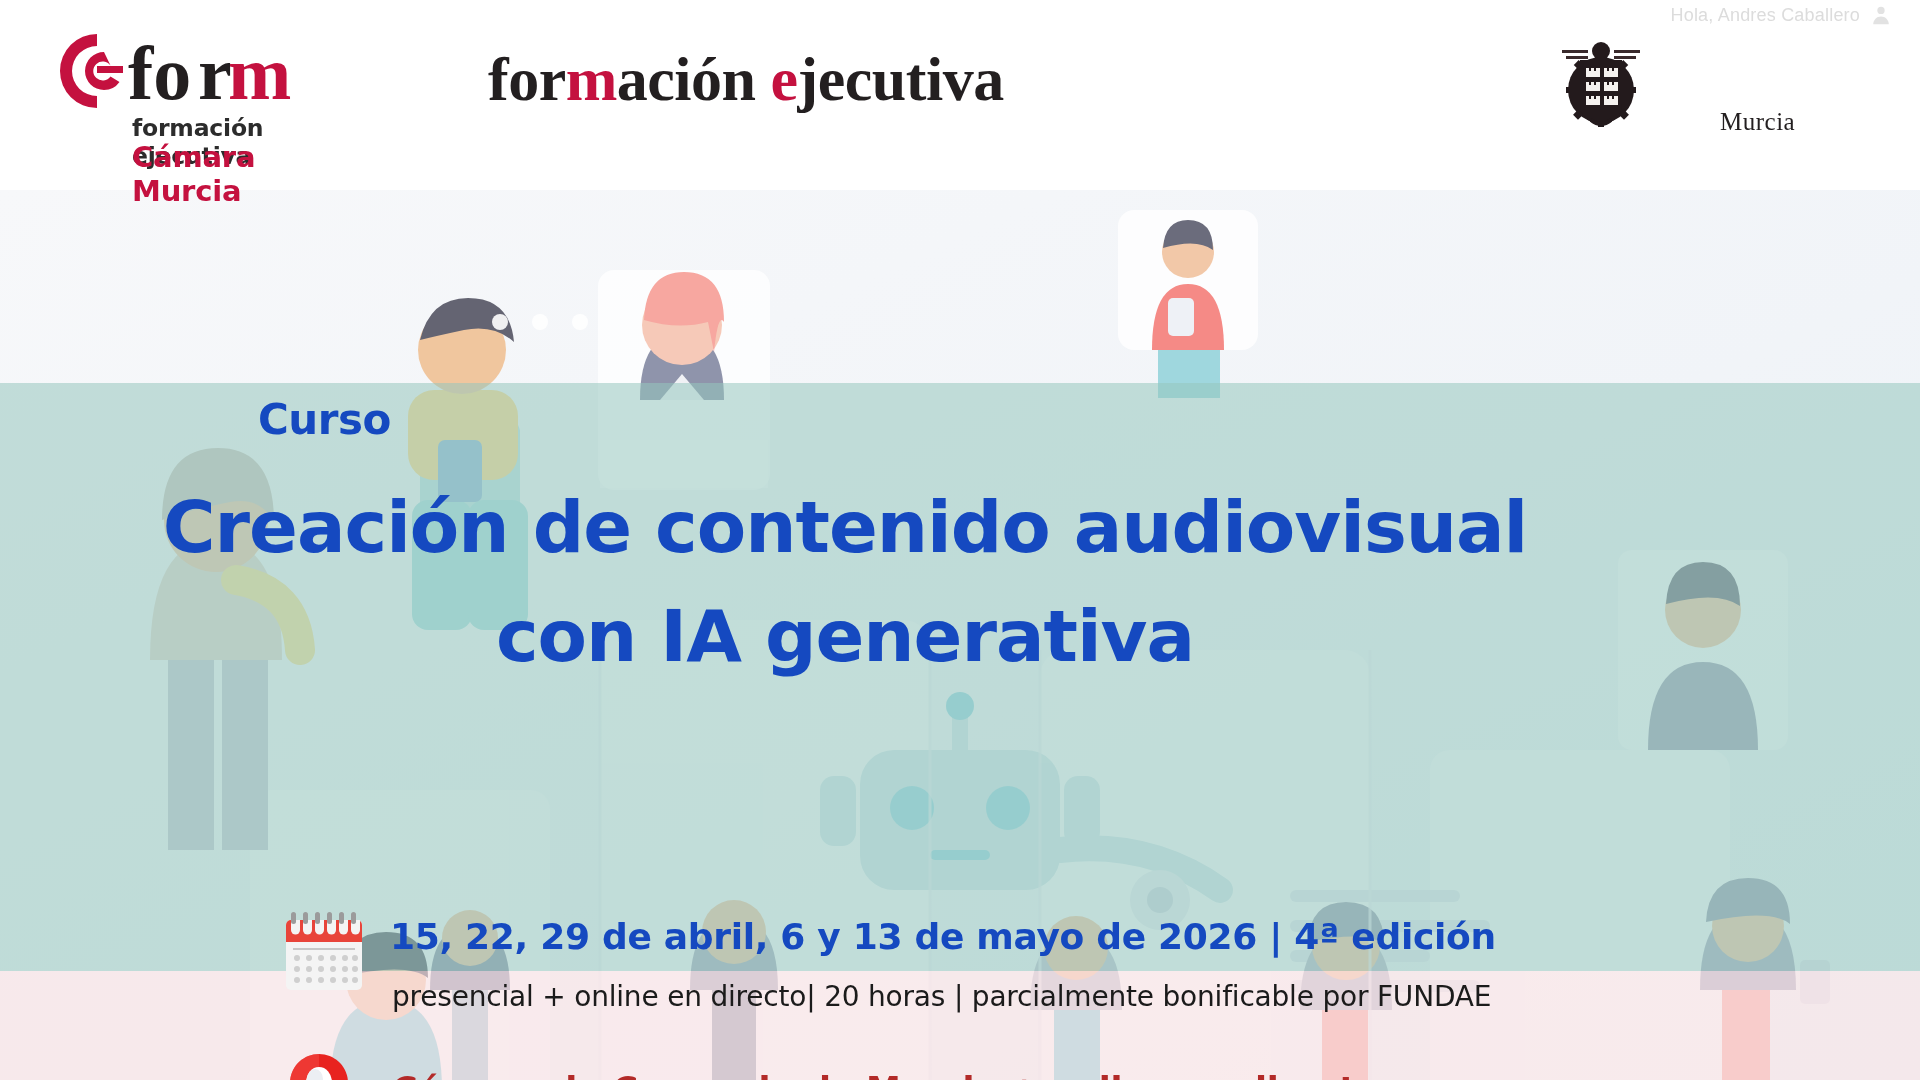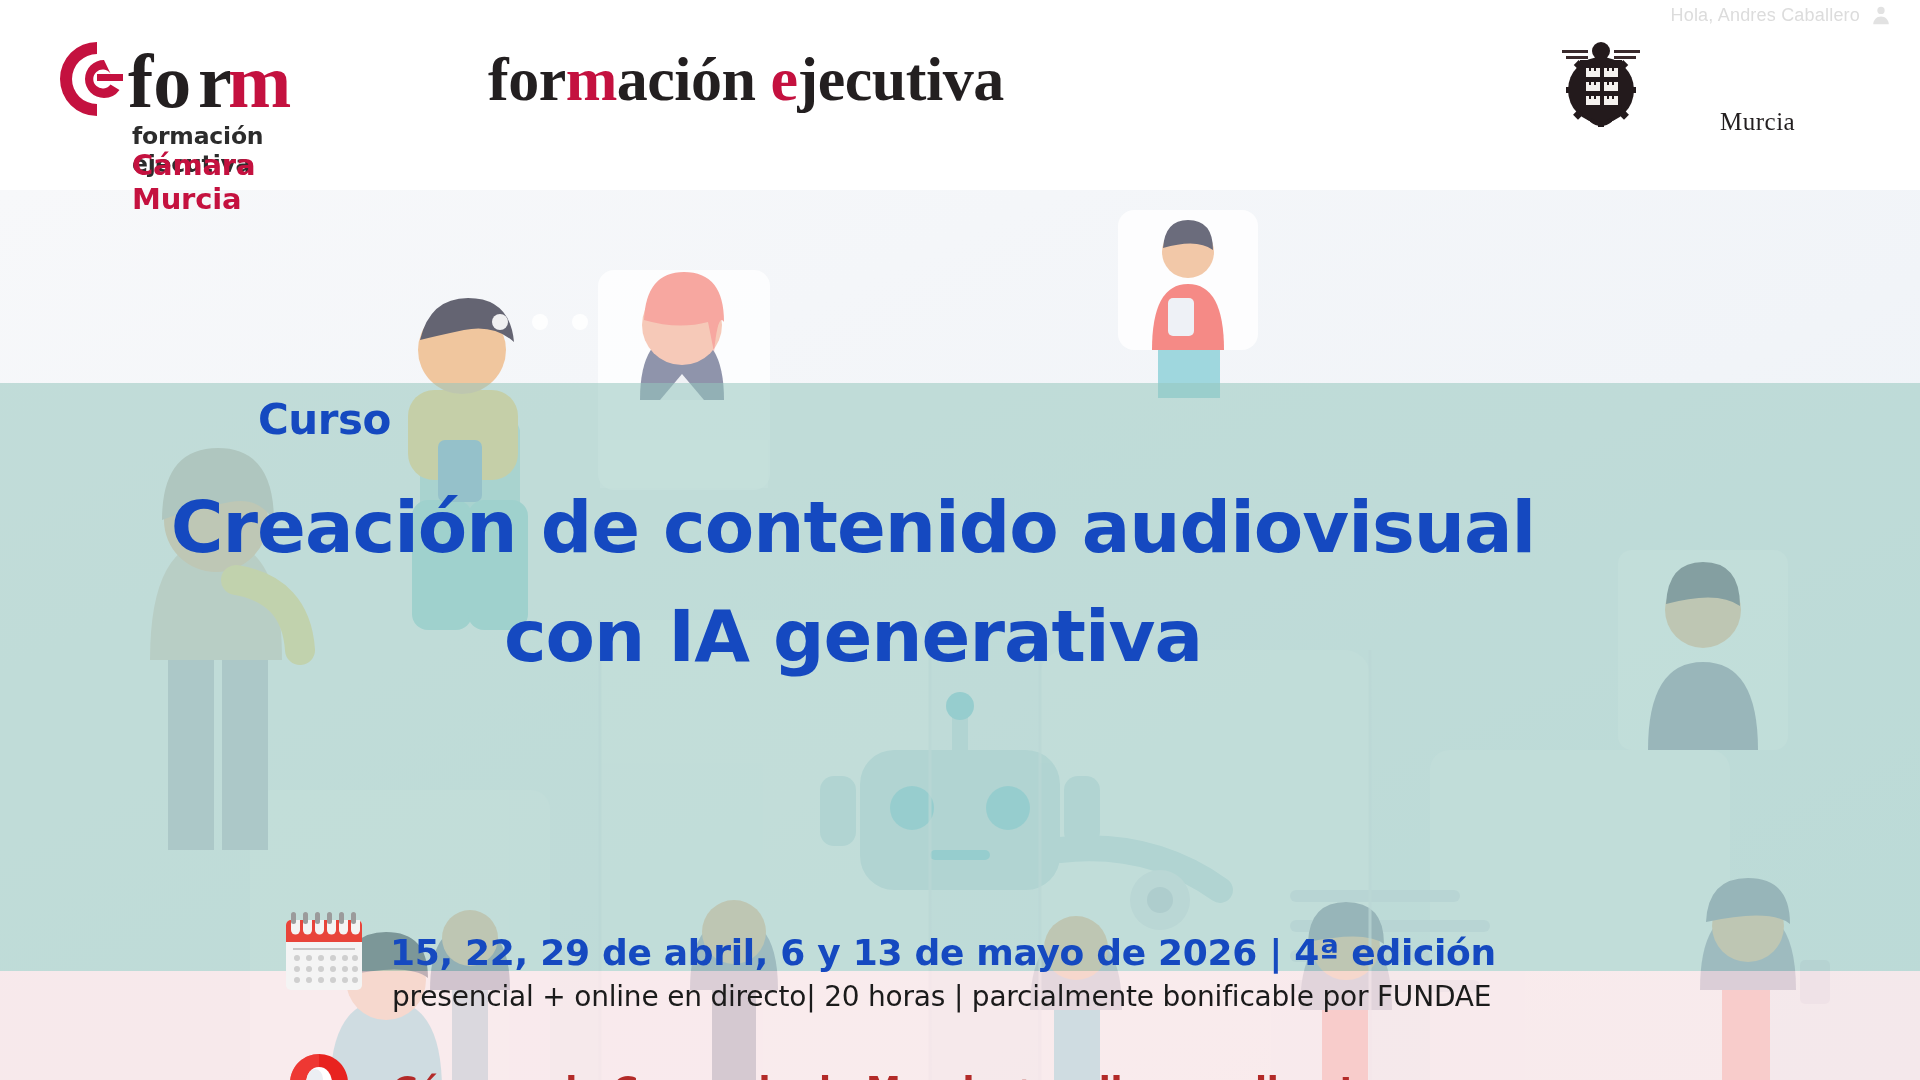--- a/index.html
+++ b/index.html
@@ -20,21 +20,21 @@
   }
   .greeting {
     position:absolute; right:28px; top:4px;
     display:flex; align-items:center; gap:10px;
     font-size:18px; color:#dcdcdc; letter-spacing:.2px;
     font-family:"Liberation Sans", sans-serif;
   }
   .avatar-ic { width:22px; height:22px; display:block; }
 
   
-  .logo-ceform { position:absolute; left:40px; top:36px; width:290px; height:140px; }
+  .logo-ceform { position:absolute; left:40px; top:28px; width:290px; height:140px; }
   .ceform-word {
     position:absolute; left:0; top:0; width:290px; height:86px;
   }
   .ceform-sub1 {
     position:absolute; left:92px; top:86px;
     font-size:23.5px; font-weight:700; color:#2c2c2c; letter-spacing:-0.2px;
     font-family:"DejaVu Sans", sans-serif;
   }
   .ceform-sub2 {
     position:absolute; left:92px; top:112px;
@@ -86,33 +86,32 @@
 
   
   .hero-copy { position:absolute; left:0; top:0; width:1920px; height:890px; z-index:10; }
 
   .kicker {
     position:absolute; left:258px; top:205px;
     font-size:42px; font-weight:800; color:#1549c0;
     font-family:"DejaVu Sans", sans-serif; letter-spacing:-0.5px;
   }
   .title {
-    position:absolute; left:8px; top:283px; width:1690px;
+    position:absolute; left:0; top:283px; width:1690px;
     text-align:center;
     font-family:"DejaVu Sans", sans-serif;
     font-size:72px; font-weight:800; color:#1549c0;
     line-height:1.52; letter-spacing:-1px;
   }
 
   .meta-date {
     position:absolute; left:390px; top:726px;
     font-family:"DejaVu Sans", sans-serif;
     font-size:36px; font-weight:700; color:#1549c0; white-space:nowrap;
     letter-spacing:-0.3px;
-    margin-top:16px;
   }
   .meta-sub {
     position:absolute; left:392px; top:790px;
     font-family:"DejaVu Sans", sans-serif;
     font-size:28px; font-weight:400; color:#1b1b1b; white-space:nowrap;
     letter-spacing:-0.2px;
   }
   .meta-place {
     position:absolute; left:392px; top:880px;
     font-family:"DejaVu Sans", sans-serif;

